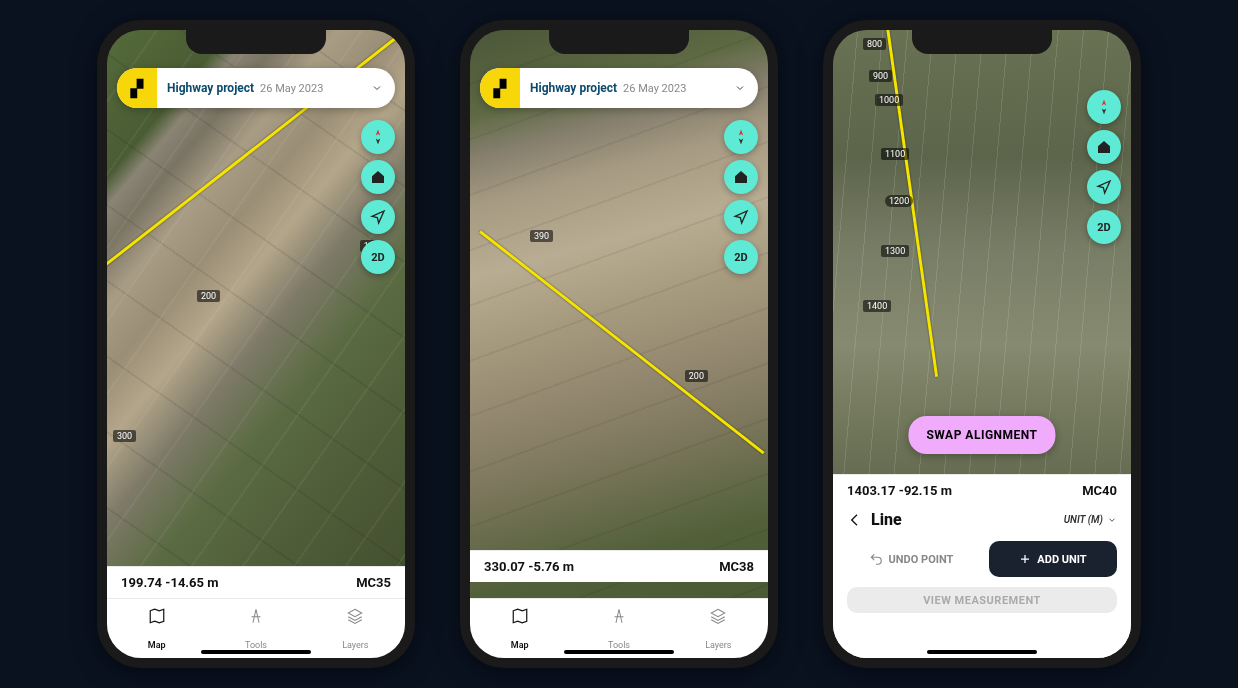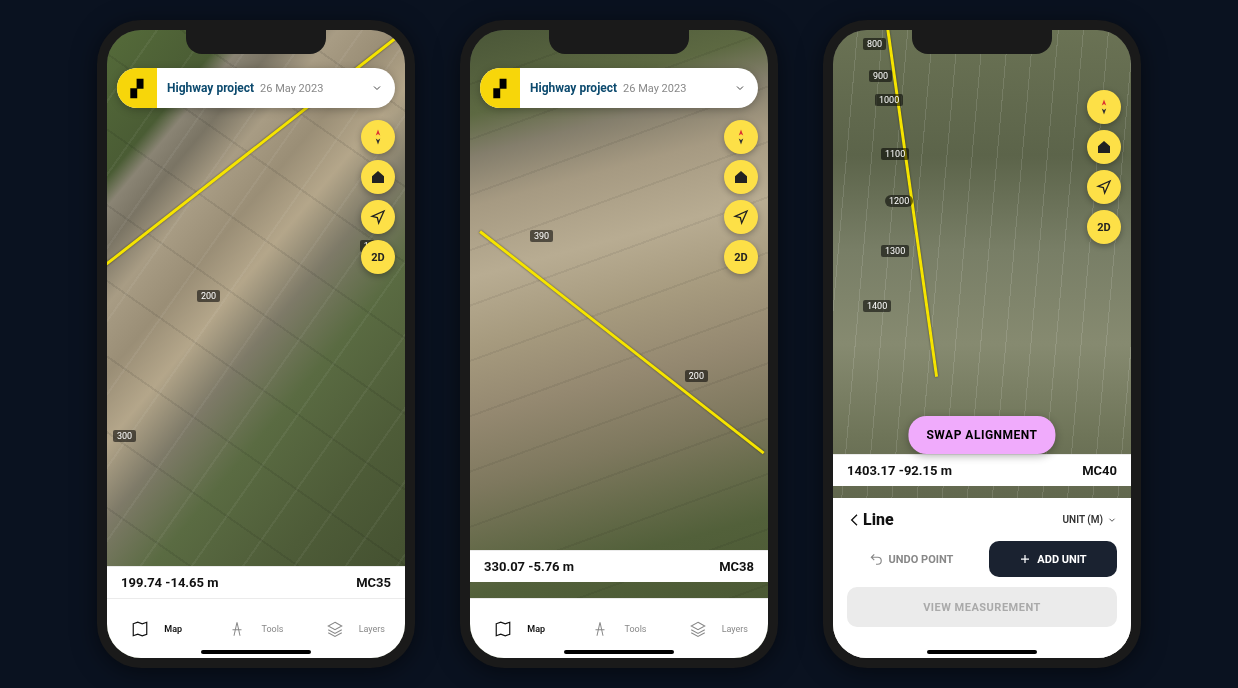--- a/index.html
+++ b/index.html
@@ -113,21 +113,21 @@
     background:#f7d60a;
     display:flex; align-items:center; justify-content:center;
     font-weight:900; color:#000;
   }
   .project-name { font-size:12px; font-weight:700; color:#0c4a6e; margin-left:10px; }
   .project-date { font-size:11px; color:#888; margin-left:6px; flex:1; }
   .circle-btn {
     position:absolute;
     right:10px;
     width:34px; height:34px;
-    background:#fde047;
+    background:#5eead4;
     border-radius:50%;
     display:flex; align-items:center; justify-content:center;
     box-shadow:0 2px 6px rgba(0,0,0,.3);
     z-index:25;
     font-size:14px; font-weight:700; color:#222;
   }
   .coord-bar {
     position:absolute;
     left:0; right:0;
     height:32px;
@@ -142,21 +142,21 @@
     position:absolute;
     left:0; right:0; bottom:0;
     height:60px;
     background:#fff;
     display:flex;
     z-index:20;
     border-top:1px solid rgba(0,0,0,.08);
   }
   .nav-item {
     flex:1;
-    display:flex; flex-direction:row; align-items:center; justify-content:center;
+    display:flex; flex-direction:column; align-items:center; justify-content:center;
     gap:15px;
     font-size:9px; color:#888;
   }
   .nav-item.active { color:#111; font-weight:600; }
   .nav-item svg { width:18px; height:18px; }
   .home-indicator {
     position:absolute;
     bottom:4px; left:50%;
     transform:translateX(-50%);
     width:110px; height:4px;
@@ -179,32 +179,32 @@
     position:absolute;
     left:0; right:0; bottom:0;
     background:#fff;
     z-index:20;
     padding:12px 14px 18px;
   }
   .panel-head {
     display:flex; align-items:center; justify-content:space-between;
     margin-bottom:12px;
   }
-  .panel-title { display:flex; align-items:center; font-size:16px; font-weight:800; color:#111; }
-  .unit-sel { font-size:10px; font-weight:600; color:#333; display:flex; align-items:center; gap:4px; }
+  .panel-title { display:flex; align-items:center; gap:8px; font-size:16px; font-weight:800; color:#111; }
+  .unit-sel { font-size:10px; font-weight:600; color:#333; display:flex; align-items:center; gap:4px;font-style:italic; }
   .action-row { display:flex; gap:14px; margin-bottom:10px; }
   .btn {
     flex:1; height:36px; border-radius:10px;
     display:flex; align-items:center; justify-content:center; gap:6px;
     font-size:11px; font-weight:700;
   }
   .btn-ghost { background:transparent; color:#888; }
   .btn-dark { background:#1a2230; color:#fff; }
   .btn-wide {
-    height:40px; border-radius:10px;
+    height:26px; border-radius:10px;
     background:#ebebeb; color:#aaa;
     display:flex; align-items:center; justify-content:center;
     font-size:11px; font-weight:700; letter-spacing:.5px;
   }
   .chev { width:12px; height:12px; }
 </style>
 </head>
 <body>
 
 <div class="phone">
@@ -382,21 +382,21 @@
       <svg width="16" height="16" viewBox="0 0 24 24">
           <path d="M3 11l18-8-8 18-2-8z" fill="none" stroke="#222" stroke-width="2"></path>
         </svg>
     </div>
     <div class="circle-btn" style="top:180px; font-size:11px;">
         <span>2D</span>
       </div>
 
     <div class="swap-pill"><span>SWAP ALIGNMENT</span></div>
 
-    <div class="coord-bar" style="bottom:172px;">
+    <div class="coord-bar" style="bottom:152px;">
       <span>1403.17 -92.15 m</span>
       <span>MC40</span>
     </div>
 
     <div class="panel" style="height:160px;">
       <div class="panel-head">
         <div class="panel-title">
           <svg width="16" height="16" viewBox="0 0 24 24">
               <path d="M15 4l-8 8 8 8" fill="none" stroke="#111" stroke-width="2"></path>
             </svg>

